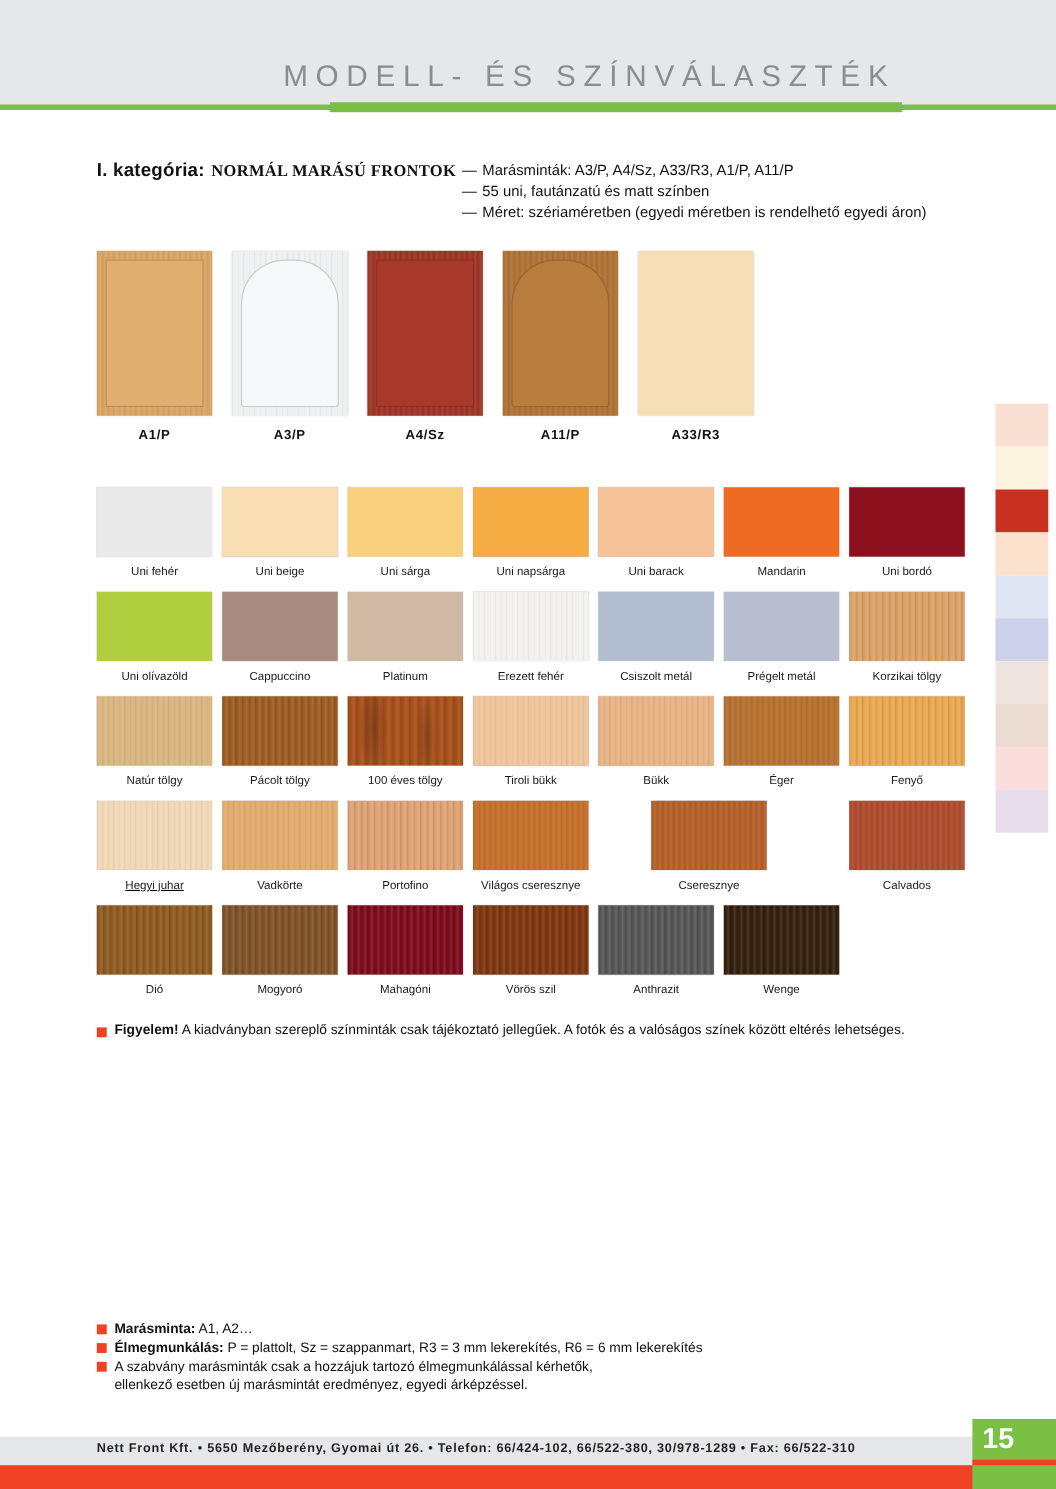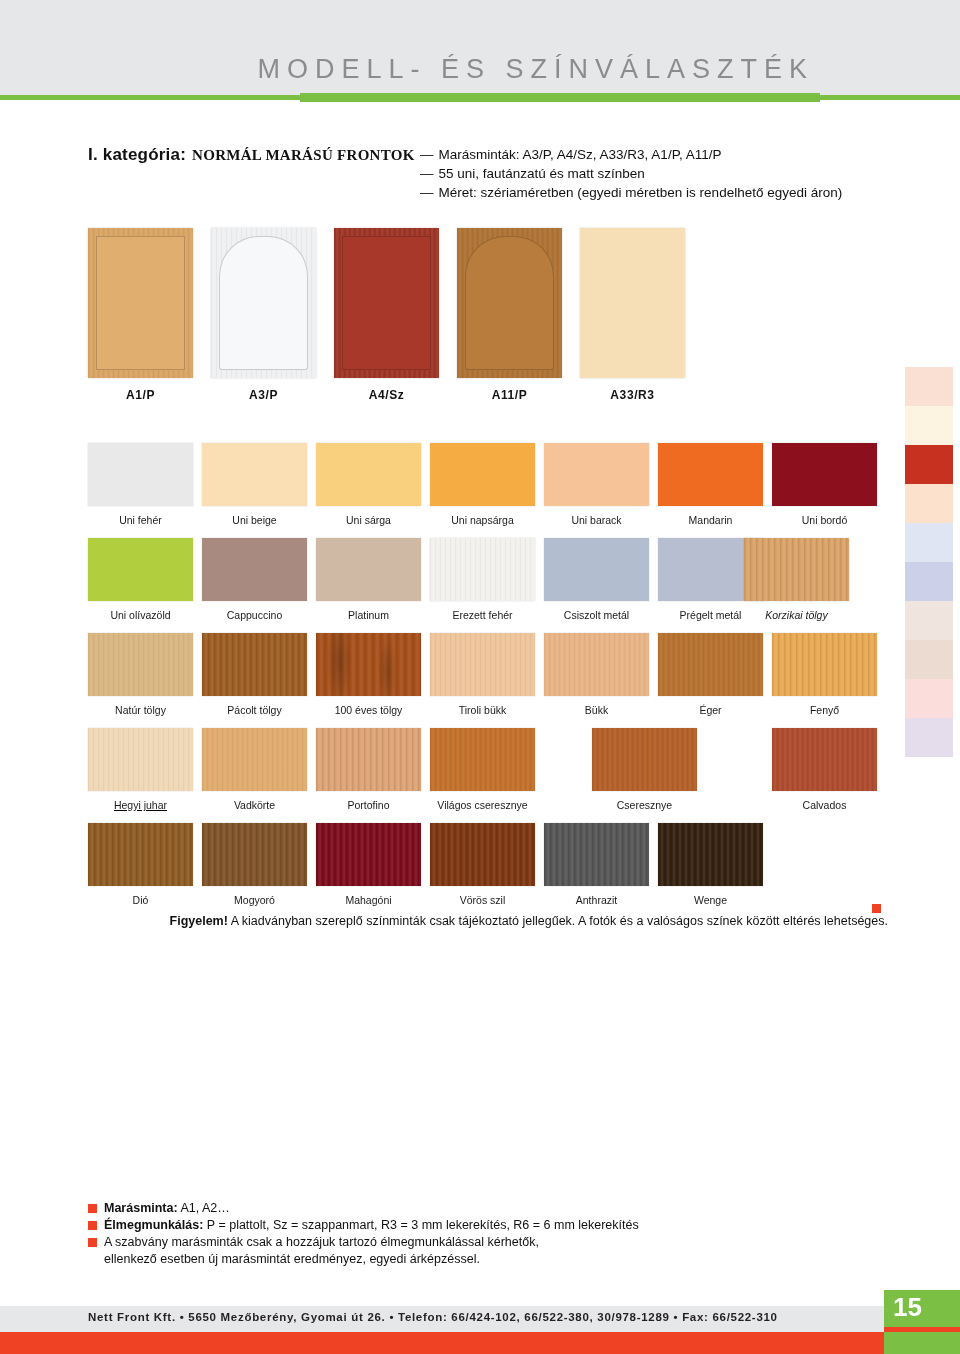--- a/index.html
+++ b/index.html
@@ -112,22 +112,22 @@
   }
 
   
   .rstrip{
     position:absolute;left:905px;top:367px;width:48px;
   }
   .rblock{width:48px;height:39px;}
 
   
   .note{
-    position:absolute;left:88px;top:900px;width:800px;
-    display:flex;align-items:flex-end;flex-direction:column;
+    position:absolute;left:88px;top:928px;width:800px;
+    display:flex;align-items:center;
   }
   .bullet{
     width:9px;height:9px;background:#ef4123;flex:0 0 9px;margin-top:4px;margin-right:7px;
   }
   .note-text{font-size:12.5px;color:#111;line-height:16px;}
   .note-text b{font-weight:bold;}
 
   
   .bnotes{
     position:absolute;left:88px;top:1200px;width:780px;
@@ -275,21 +275,21 @@
         <div class="slabel">Erezett fehér</div>
       </div>
       <div class="scell" style="left: 456px;">
         <div class="swatch" style="background: rgb(179, 189, 208);"></div>
         <div class="slabel">Csiszolt metál</div>
       </div>
       <div class="scell" style="left: 570px;">
         <div class="swatch" style="background: rgb(182, 190, 208);"></div>
         <div class="slabel">Prégelt metál</div>
       </div>
-      <div class="scell" style="left: 656px; font-style: italic;">
+      <div class="scell" style="left: 684px;">
         <div class="swatch" style="background: rgb(217, 161, 103);">
           <div class="grain-v"></div>
         </div>
         <div class="slabel">Korzikai tölgy</div>
       </div>
     </div>
     <div class="srow">
       <div class="scell" style="left: 0px;">
         <div class="swatch" style="background: rgb(217, 182, 129);">
           <div class="grain-vf"></div>

